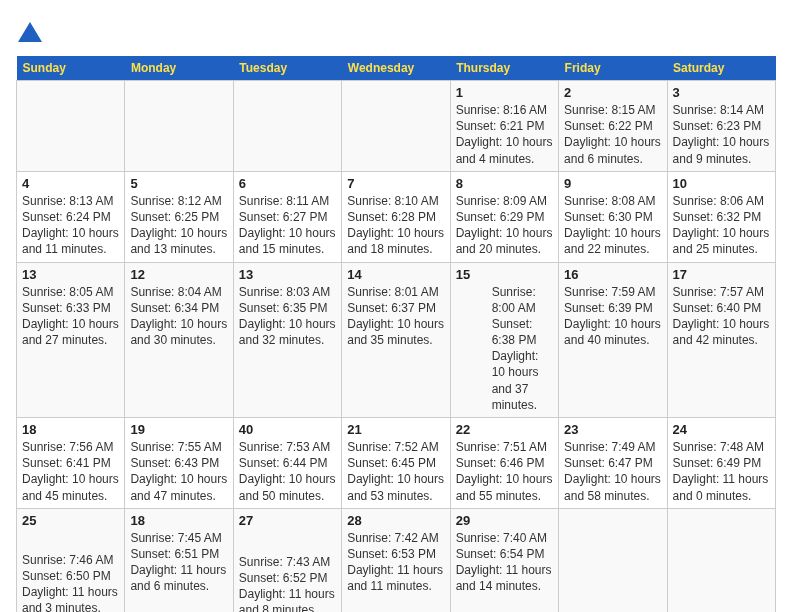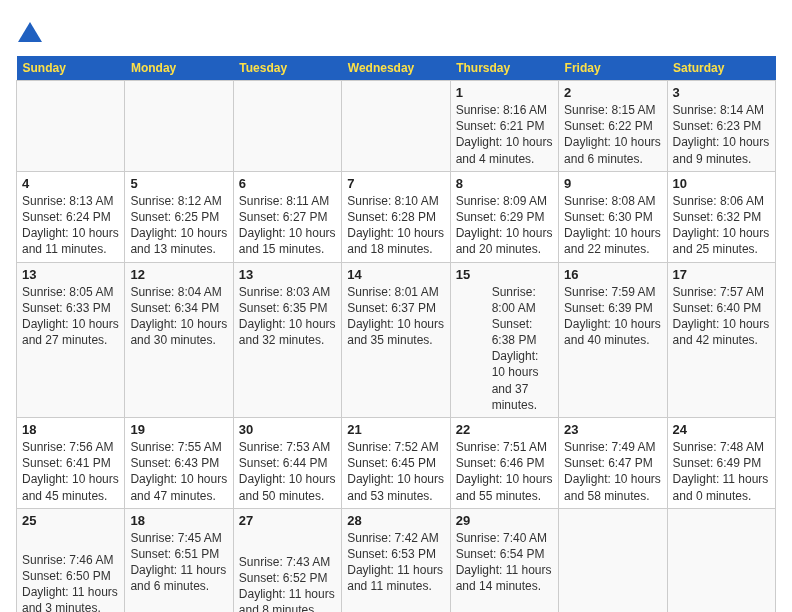--- a/index.html
+++ b/index.html
@@ -267,21 +267,21 @@
 and 45 minutes.</div>
         </td>
         <td>
           <span class="day-number">19</span>
           <div class="day-info" style="white-space: pre-line;">Sunrise: 7:55 AM
 Sunset: 6:43 PM
 Daylight: 10 hours
 and 47 minutes.</div>
         </td>
         <td>
-          <span class="day-number">30</span>
+          <span class="day-number">40</span>
           <div class="day-info" style="white-space: pre-line;">Sunrise: 7:53 AM
 Sunset: 6:44 PM
 Daylight: 10 hours
 and 50 minutes.</div>
         </td>
         <td>
           <span class="day-number">21</span>
           <div class="day-info" style="white-space: pre-line;">Sunrise: 7:52 AM
 Sunset: 6:45 PM
 Daylight: 10 hours

